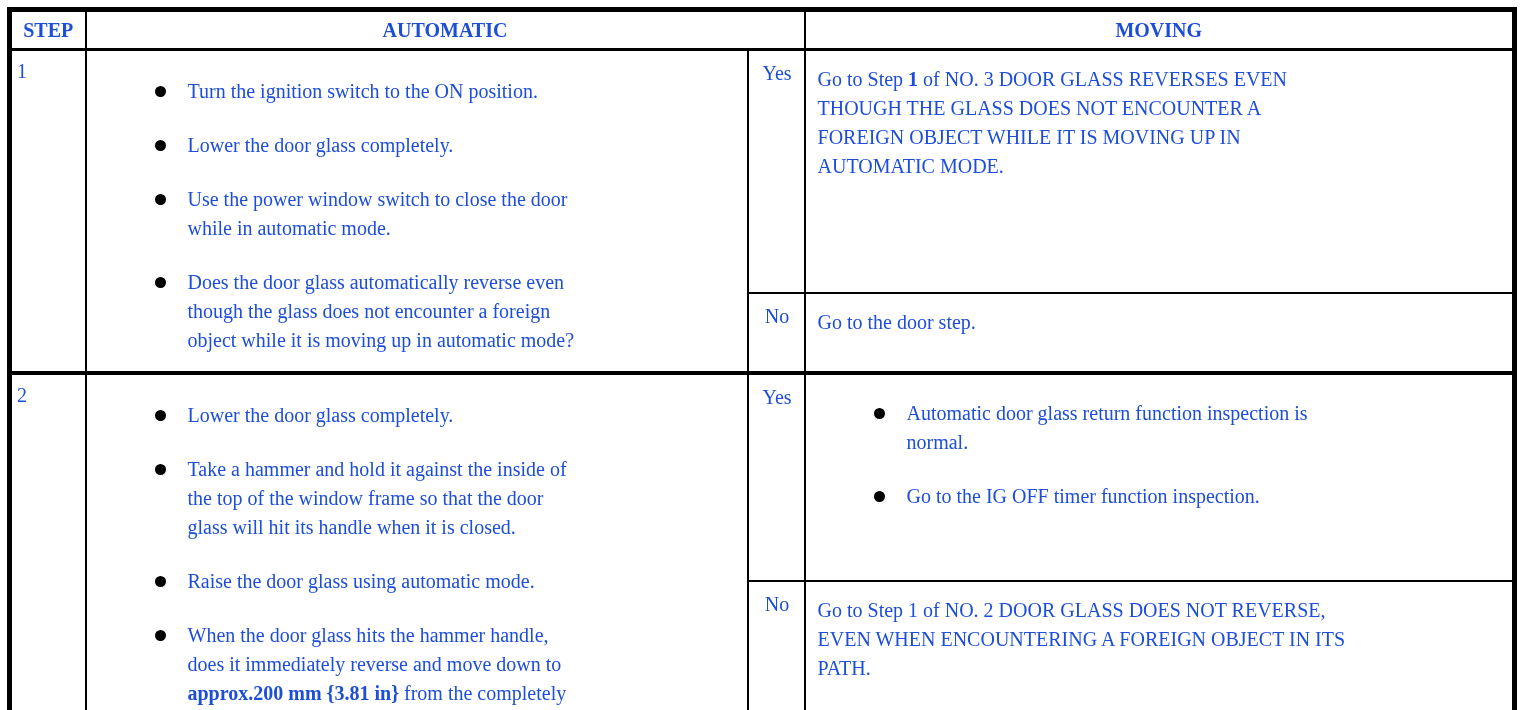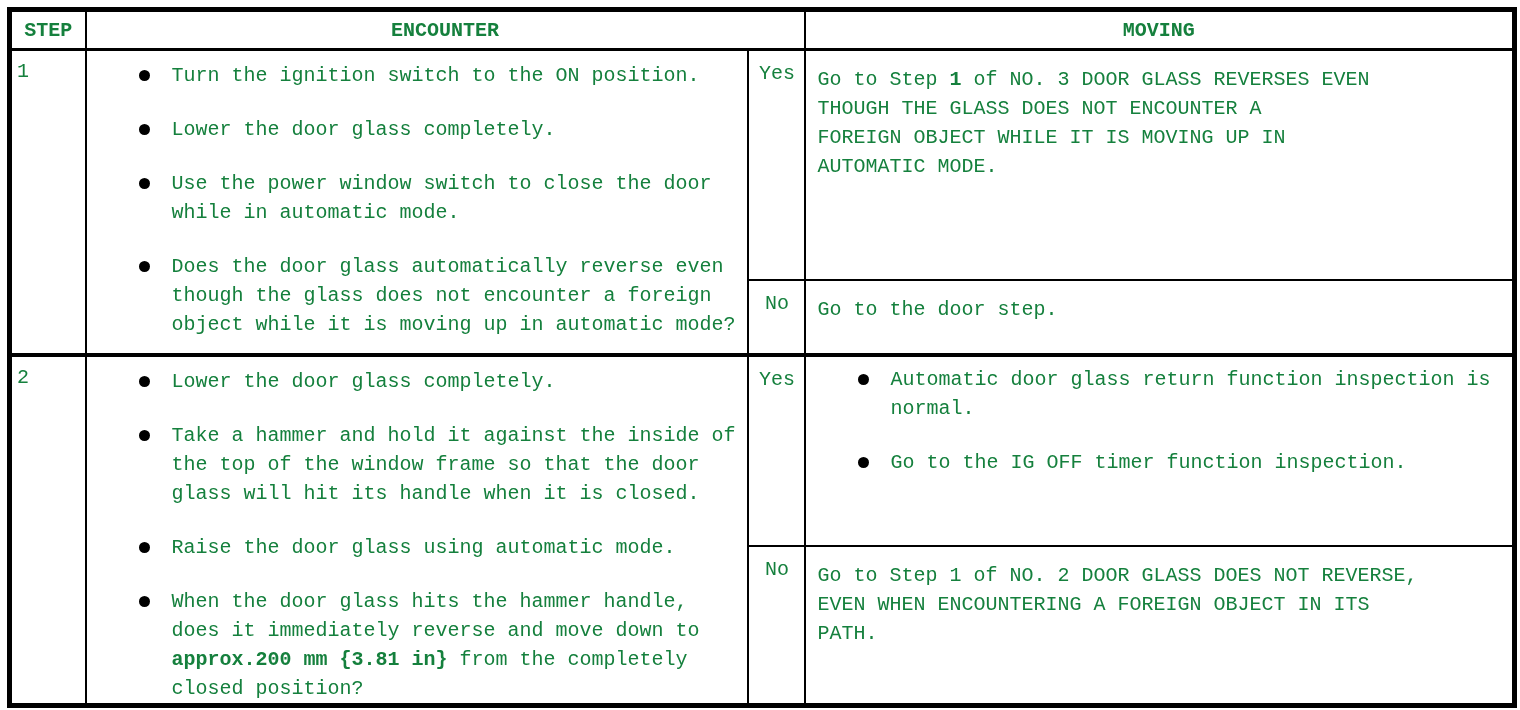--- a/index.html
+++ b/index.html
@@ -1,22 +1,22 @@
 <!DOCTYPE html>
 <html><head>
 <meta charset="utf-8">
 <style>
   html, body { margin: 0; padding: 0; background: #ffffff; }
   .page {
     position: relative;
     width: 1520px;
     height: 710px;
     background: #ffffff;
-    color: #15803d;
-    font-family: Liberation Mono, monospace;
+    color: #1d4ed8;
+    font-family: Liberation Serif, serif;
     overflow: hidden;
   }
   table.diag {
     position: absolute;
     left: 7px;
     top: 7px;
     width: 1505px;
     border-collapse: collapse;
     table-layout: fixed;
     border: 5px solid #000;
@@ -46,21 +46,21 @@
     font-size: 20px;
     line-height: 29px;
   }
   tr.step-start td { border-top: 4px solid #000; }
 
   td.step-cell { padding: 6px 2px 0 5px; }
   td.insp-cell { padding: 10px 4px 0 6px; }
   td.yn-cell   { padding: 8px 2px 0 4px; text-align: center; }
   td.act-cell  { padding: 8px 8px 0 6px; }
 
-  ul.blist { list-style: none; margin: 0; padding: 0 0 0 46px; }
+  ul.blist { list-style: none; margin: 16px; padding: 0 0 0 46px; }
   ul.blist li { position: relative; padding-left: 33px; }
   ul.blist li + li { margin-top: 25px; }
   .bullet {
     position: absolute;
     left: 0;
     top: 9px;
     width: 11px;
     height: 11px;
     border-radius: 50%;
     background: #000;
@@ -76,21 +76,21 @@
   <table class="diag">
     <colgroup>
       <col class="c-step">
         <col class="c-insp">
         <col class="c-yn">
         <col class="c-act">
     </colgroup>
     <thead>
       <tr class="h-header">
         <th>STEP</th>
-        <th colspan="2">ENCOUNTER</th>
+        <th colspan="2">AUTOMATIC</th>
         <th>MOVING</th>
       </tr>
     </thead>
     <tbody>
 
       <tr class="h-r1a">
         <td class="step-cell" rowspan="2">1</td>
         <td class="insp-cell" rowspan="2">
           <ul class="blist">
             <li><span class="bullet"></span><span class="bt">Turn the ignition switch to the ON position.</span></li>

